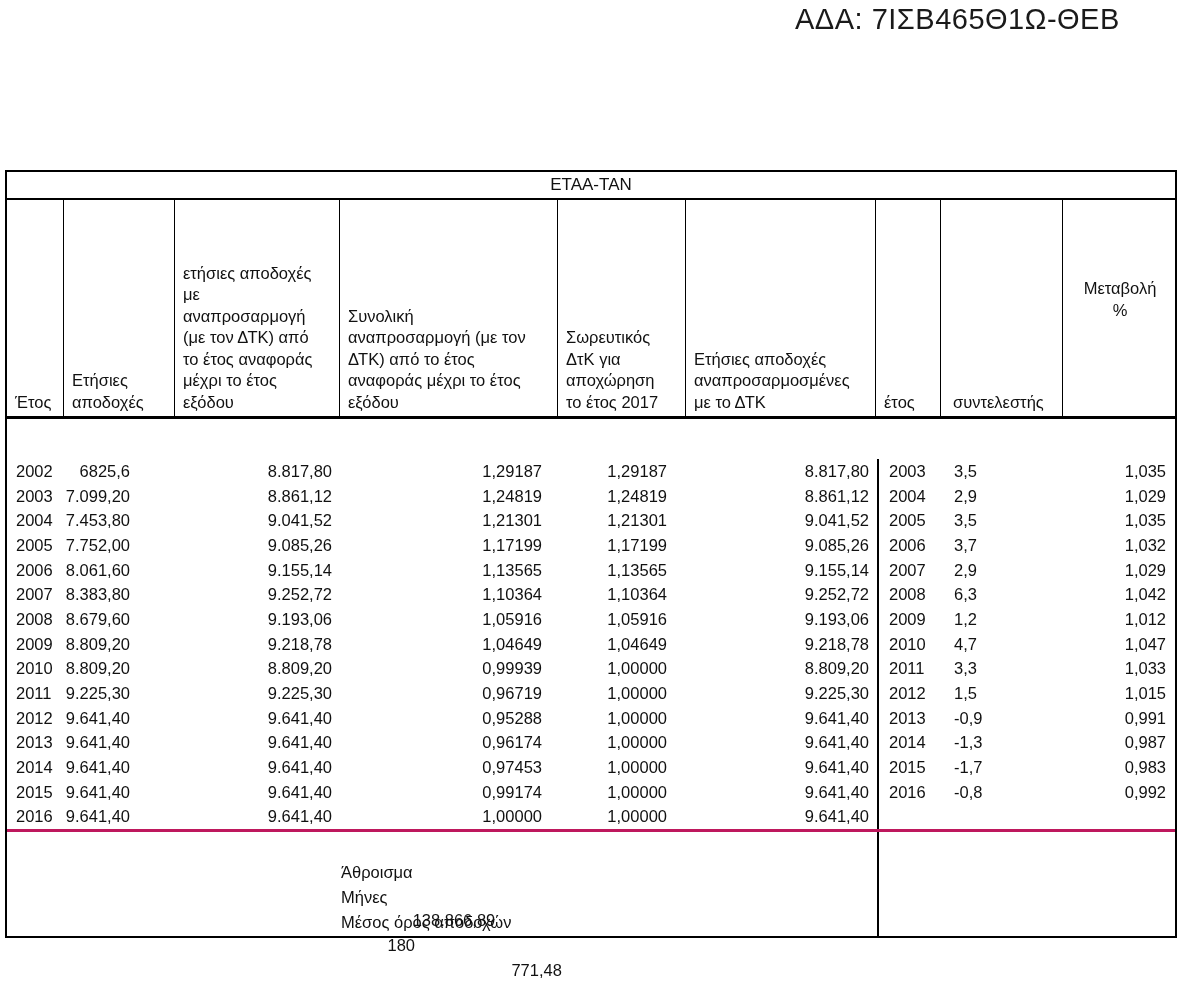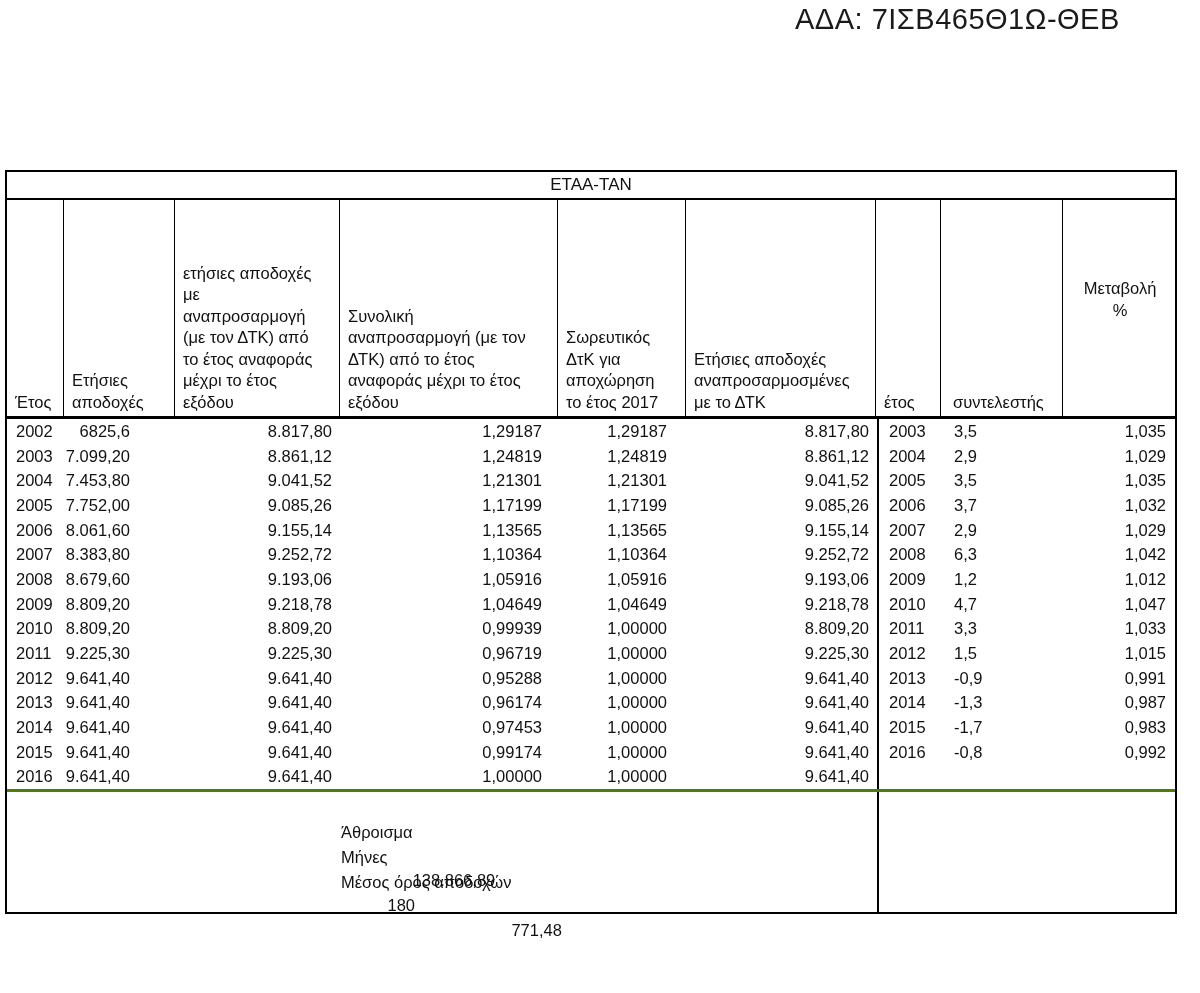--- a/index.html
+++ b/index.html
@@ -33,36 +33,36 @@
   .hc1{width:57px;}
   .hc2{width:111px;}
   .hc3{width:165px;}
   .hc4{width:218px;}
   .hc5{width:128px;}
   .hc6{width:190px;}
   .hc7{width:65px;}
   .hc8{width:112px;align-items:center;justify-content:center;text-align:center;padding-bottom:20px;}
   .hc9{width:122px;padding-left:12px;}
   .data-area{
-    display:flex;border-bottom:3px solid #4d7c0f;
+    display:flex;border-bottom:3px solid #be185d;margin-top:40px;
   }
   .left-block{width:870px;border-right:2px solid #000;}
   .right-block{flex:1;}
   .drow{display:flex;height:24.7px;align-items:center;font-size:16.5px;}
   .dcell{box-sizing:border-box;white-space:nowrap;}
   .dc1{width:57px;padding-left:9px;}
   .dc2{width:111px;padding-right:45px;text-align:right;}
   .dc3{width:165px;padding-right:8px;text-align:right;}
   .dc4{width:218px;padding-right:16px;text-align:right;}
   .dc5{width:128px;padding-right:19px;text-align:right;}
   .dc6{flex:1;padding-right:8px;text-align:right;}
   .rc1{width:65px;padding-left:10px;}
   .rc2{width:112px;padding-left:10px;}
   .rc3{flex:1;padding-right:9px;text-align:right;}
-  .summary-area{display:flex;height:120px;gap:16px;}
+  .summary-area{display:flex;height:104px;gap:16px;}
   .summary-left{width:870px;border-right:2px solid #000;padding-top:28px;box-sizing:content-box;}
   .summary-right{flex:1;}
   .srow{display:flex;height:25px;line-height:25px;font-size:16.5px;}
   .slabel{padding-left:334px;flex:0 0 auto;}
   .svalue{flex:1;text-align:left;padding-right:24px;margin-top:48px;}
 </style>
 </head>
 <body>
 
 <div class="ada">ΑΔΑ: 7ΙΣΒ465Θ1Ω-ΘΕΒ</div>

